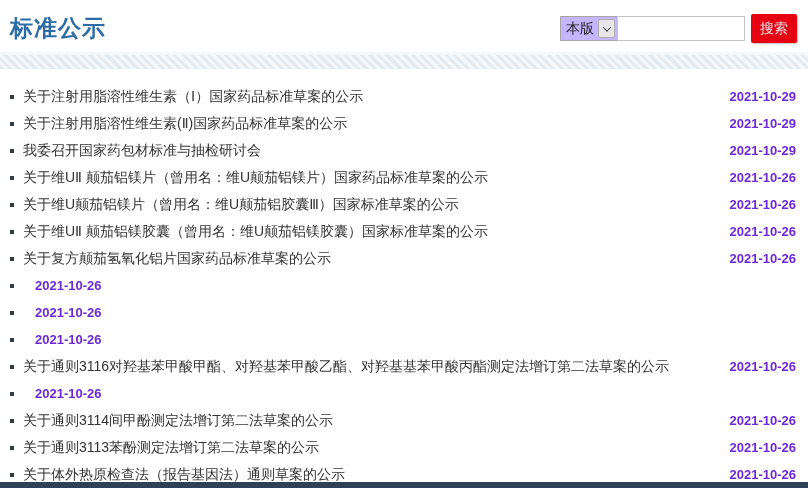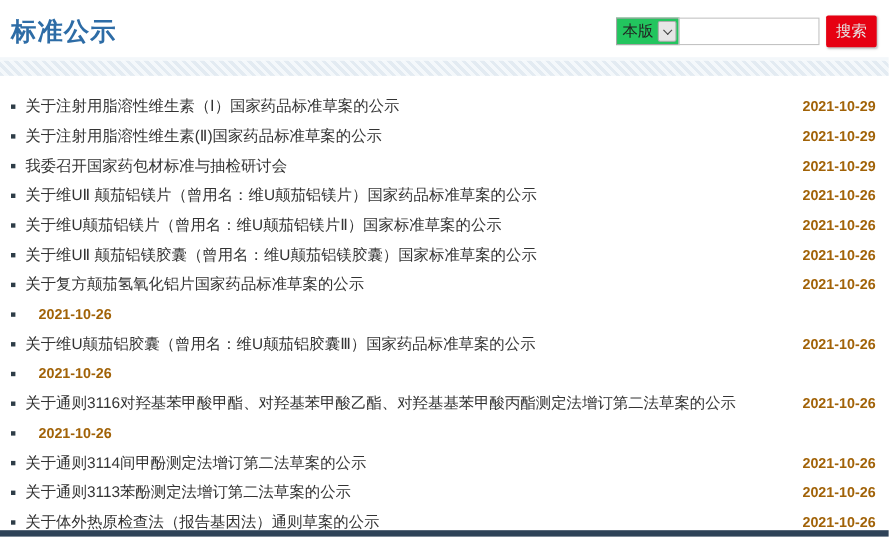--- a/index.html
+++ b/index.html
@@ -18,21 +18,21 @@
     font-size: 23px; letter-spacing: 1px;
     color: var(--title-blue, #2d6ca6);
     font-weight: 700;
   }
   .searchbar {
     position: absolute; right: 11px; top: 14px;
     display: flex; align-items: center;
   }
   .scope-select {
     width: 58px; height: 25px;
-    border: 1px solid #a6a6a6; background: #22c55e;
+    border: 1px solid #a6a6a6; background: #c4b5fd;
     display: flex; align-items: center;
     padding: 0 2px 0 5px;
     cursor: default;
   }
   .scope-select .label { font-size: 14px; color: #222; flex: 1; }
   .arrow-btn {
     width: 17px; height: 19px;
     background: #e6e6e6; border: 1px solid #adadad; border-radius: 2px;
     display: flex; align-items: center; justify-content: center;
   }
@@ -86,21 +86,21 @@
     margin-right: 9px; flex-shrink: 0;
   }
   .item-title {
     font-size: 14px; color: #333333;
     text-decoration: none;
     white-space: nowrap; overflow: hidden; text-overflow: ellipsis;
     flex: 1;
     cursor: pointer;
   }
   .item-date {
-    font-size: 13px; font-weight: bold; color: #a16207;
+    font-size: 13px; font-weight: bold; color: #6d28d9;
     margin-left: 12px; flex-shrink: 0;
   }
 
   
   .footer-bar {
     position: absolute; left: 0; bottom: 0;
     width: 808px; height: 6px;
     background: var(--footer-dark, #2e4257);
   }
 </style>
@@ -142,40 +142,39 @@
         <a class="item-title">我委召开国家药包材标准与抽检研讨会</a>
         <span class="item-date">2021-10-29</span>
       </li>
       <li class="row">
         <span class="bullet"></span>
         <a class="item-title">关于维UⅡ 颠茄铝镁片（曾用名：维U颠茄铝镁片）国家药品标准草案的公示</a>
         <span class="item-date">2021-10-26</span>
       </li>
       <li class="row">
         <span class="bullet"></span>
-        <a class="item-title">关于维U颠茄铝镁片（曾用名：维U颠茄铝镁片Ⅱ）国家标准草案的公示</a>
+        <a class="item-title">关于维U颠茄铝镁片（曾用名：维U颠茄铝胶囊Ⅲ）国家标准草案的公示</a>
         <span class="item-date">2021-10-26</span>
       </li>
       <li class="row">
         <span class="bullet"></span>
         <a class="item-title">关于维UⅡ 颠茄铝镁胶囊（曾用名：维U颠茄铝镁胶囊）国家标准草案的公示</a>
         <span class="item-date">2021-10-26</span>
       </li>
       <li class="row">
         <span class="bullet"></span>
         <a class="item-title">关于复方颠茄氢氧化铝片国家药品标准草案的公示</a>
         <span class="item-date">2021-10-26</span>
       </li>
       <li class="row">
         <span class="bullet"></span>
         <span class="item-date">2021-10-26</span>
       </li>
       <li class="row">
         <span class="bullet"></span>
-        <a class="item-title">关于维U颠茄铝胶囊（曾用名：维U颠茄铝胶囊Ⅲ）国家药品标准草案的公示</a>
         <span class="item-date">2021-10-26</span>
       </li>
       <li class="row">
         <span class="bullet"></span>
         <span class="item-date">2021-10-26</span>
       </li>
       <li class="row">
         <span class="bullet"></span>
         <a class="item-title">关于通则3116对羟基苯甲酸甲酯、对羟基苯甲酸乙酯、对羟基基苯甲酸丙酯测定法增订第二法草案的公示</a>
         <span class="item-date">2021-10-26</span>

